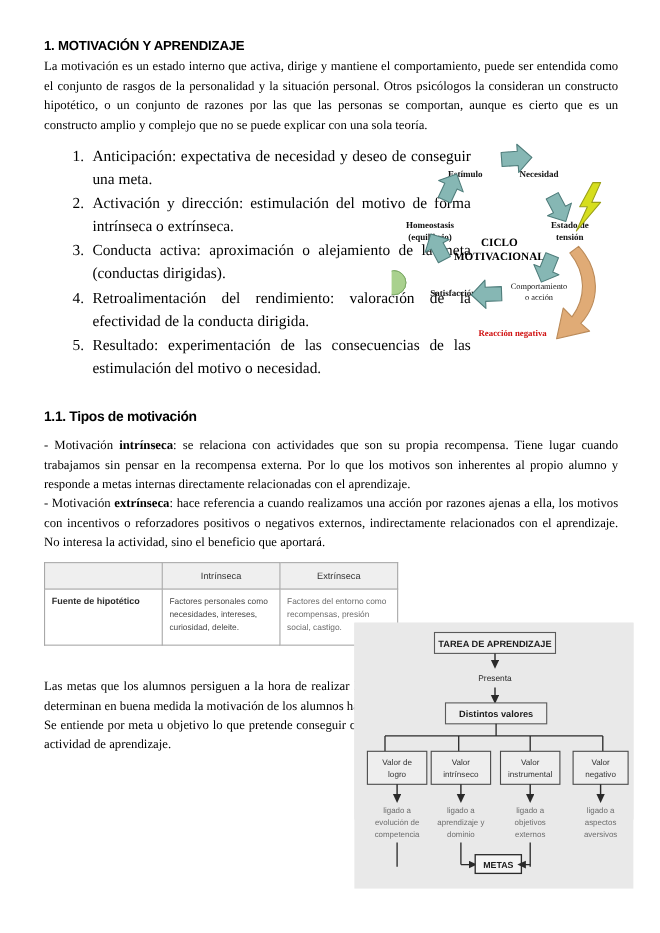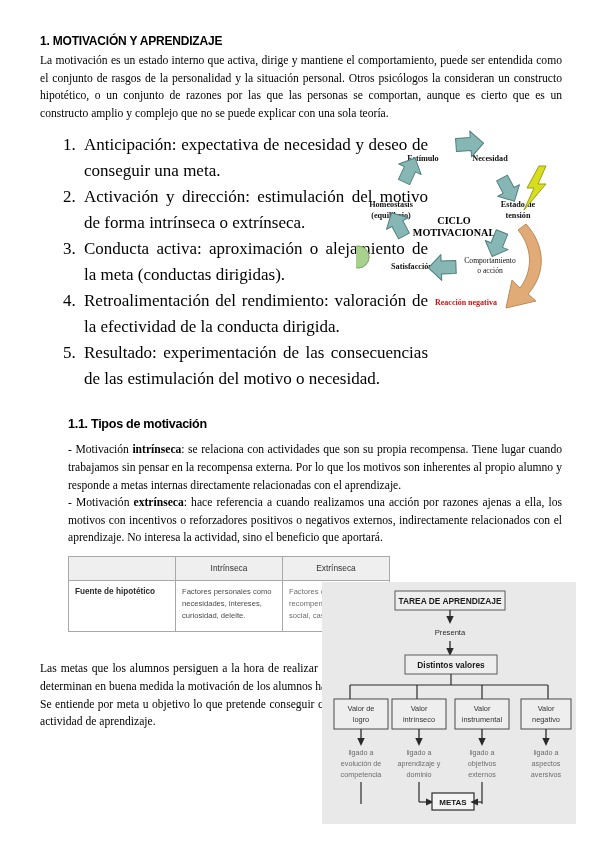--- a/index.html
+++ b/index.html
@@ -56,40 +56,40 @@
     margin:0 0 10px 0;
   }
   p.body.tight{margin-bottom:0;}
   .narrow{width:372px;}
   .b{font-weight:bold;}
 
   ol.fases{
     margin:1px 0 0 0;
     padding-left:40px;
     width:348px;
-    font-size:17px;
+    font-size:14px;
     line-height:1.5;
   }
   ol.fases li{
     text-align:justify;
     margin-bottom:1px;
     padding-left:4px;
   }
 
   ul.sistema{
     margin:10px 0 0 0;
     padding-left:48px;
     font-size:12.2px;
     line-height:1.68;
   }
   ul.sistema li{margin-bottom:1px;}
 
   
   .sec1{position:relative;}
-  .sec11{margin-top:26px;margin-left:28px;}
+  .sec11{margin-top:26px;}
   .sec12{margin-top:28px;}
 
   
   .ciclo{
     position:absolute;
     left:356px; top:128px;
     width:196px; height:200px;
   }
   .ciclo svg{display:block;}
 
@@ -124,21 +124,21 @@
     color:#2b2b2b;
     width:74px;
     line-height:1.5;
   }
   table.tmot td.c2{color:#4a4a4a;}
   table.tmot td.c3{color:#6e6e6e;}
 
   
   .flow{
     position:absolute;
-    left:322px; top:582px;
+    left:322px; top:566px;
     width:254px; height:179px;
     background:#e9e9e9;
   }
   .flow svg{display:block;}
 </style>
 </head>
 <body>
 
 <div class="page">
 

